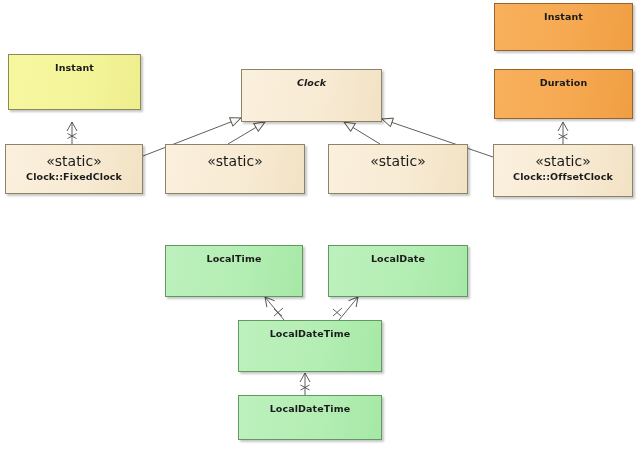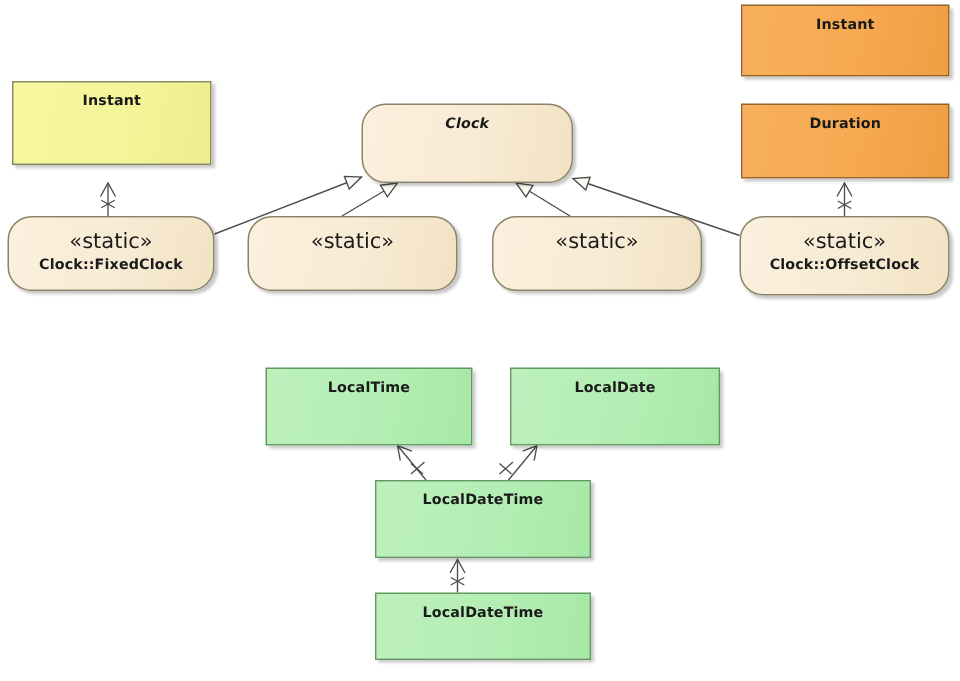--- a/index.html
+++ b/index.html
@@ -66,30 +66,28 @@
   }
 
   
   .theme-yellow {
     background: linear-gradient(100deg, #f7f7a0 0%, #f4f49a 55%, #eeee8e 100%);
     border-color: #8a8a55;
   }
   .theme-cream {
     background: linear-gradient(100deg, #fbf0de 0%, #f8ebd4 55%, #f2e2c4 100%);
     border-color: #8d8368;
-    border-radius: 16px;
   }
   .theme-orange {
     background: linear-gradient(100deg, #f8b05c 0%, #f6a951 55%, #f09e42 100%);
     border-color: #96642a;
   }
   .theme-green {
     background: linear-gradient(100deg, #bdf0bd 0%, #b4eeb4 55%, #a6e8a6 100%);
     border-color: #5f9a5f;
-    margin-left: 12px;
   }
 </style>
 </head>
 <body>
 
 <div id="canvas">
 
   <svg id="edges" viewBox="0 0 640 454" xmlns="http://www.w3.org/2000/svg">
     <defs>
       <marker id="openArrow" markerWidth="12" markerHeight="12" refX="10" refY="6" orient="auto" markerUnits="userSpaceOnUse">

